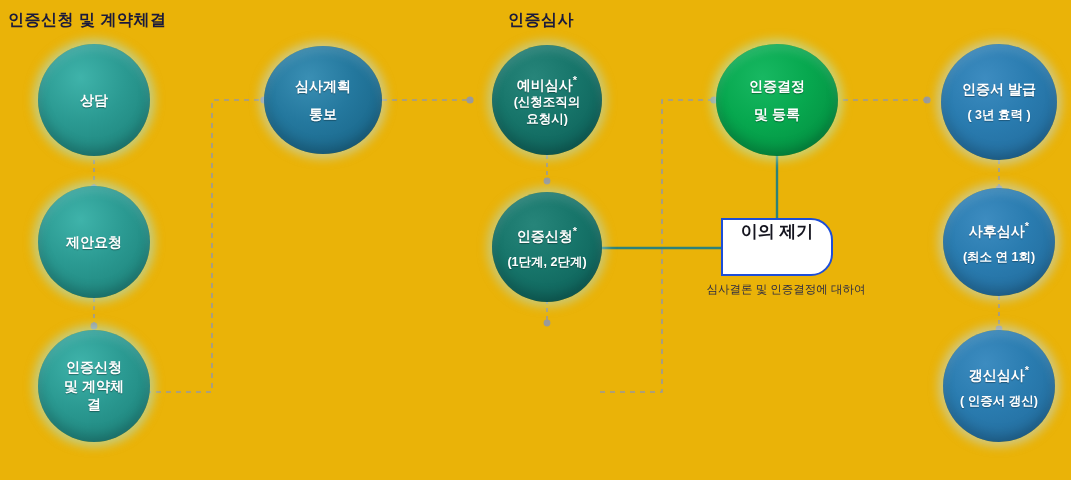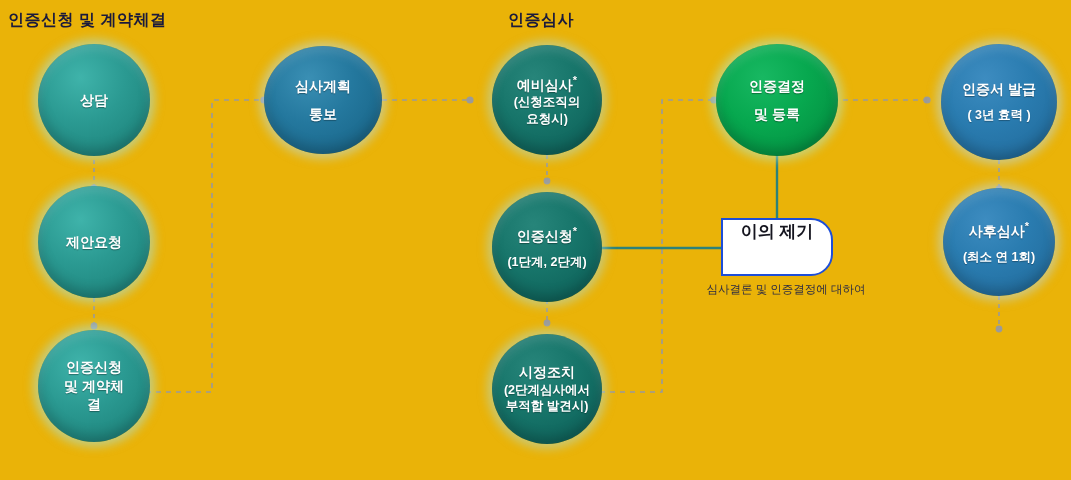--- a/index.html
+++ b/index.html
@@ -193,25 +193,20 @@
     <span class="ln main"><span>예비심사</span><span class="star">*</span></span>
     <span class="ln sub">(신청조직의</span>
     <span class="ln sub">요청시)</span>
   </div>
 
   <div class="node forest" style="left:492px; top:192px; width:110px; height:110px;">
     <span class="ln main"><span>인증신청</span><span class="star">*</span></span>
     <span class="ln sub spaced">(1단계, 2단계)</span>
   </div>
 
-  <div class="node forest" style="left:492px; top:334px; width:110px; height:110px;">
-    <span class="ln main">시정조치</span>
-    <span class="ln sub">(2단계심사에서</span>
-    <span class="ln sub">부적합 발견시)</span>
-  </div>
 
   <div class="node green" style="left:716px; top:44px; width:122px; height:112px;">
     <span class="ln main">인증결정</span>
     <span class="ln main spaced">및 등록</span>
   </div>
 
   <div class="note-box" style="left:721px; top:218px; width:112px; height:58px;">
     <span>이의 제기</span>
   </div>
 
@@ -220,14 +215,18 @@
   <div class="node blue" style="left:941px; top:44px; width:116px; height:116px;">
     <span class="ln main">인증서 발급</span>
     <span class="ln sub spaced">( 3년 효력 )</span>
   </div>
 
   <div class="node blue" style="left:943px; top:188px; width:112px; height:108px;">
     <span class="ln main"><span>사후심사</span><span class="star">*</span></span>
     <span class="ln sub spaced">(최소 연 1회)</span>
   </div>
 
+  <div class="node blue" style="left:943px; top:330px; width:112px; height:112px;">
+    <span class="ln main"><span>갱신심사</span><span class="star">*</span></span>
+    <span class="ln sub spaced">( 인증서 갱신)</span>
+  </div>
 
 </div>
 
 </body></html>

